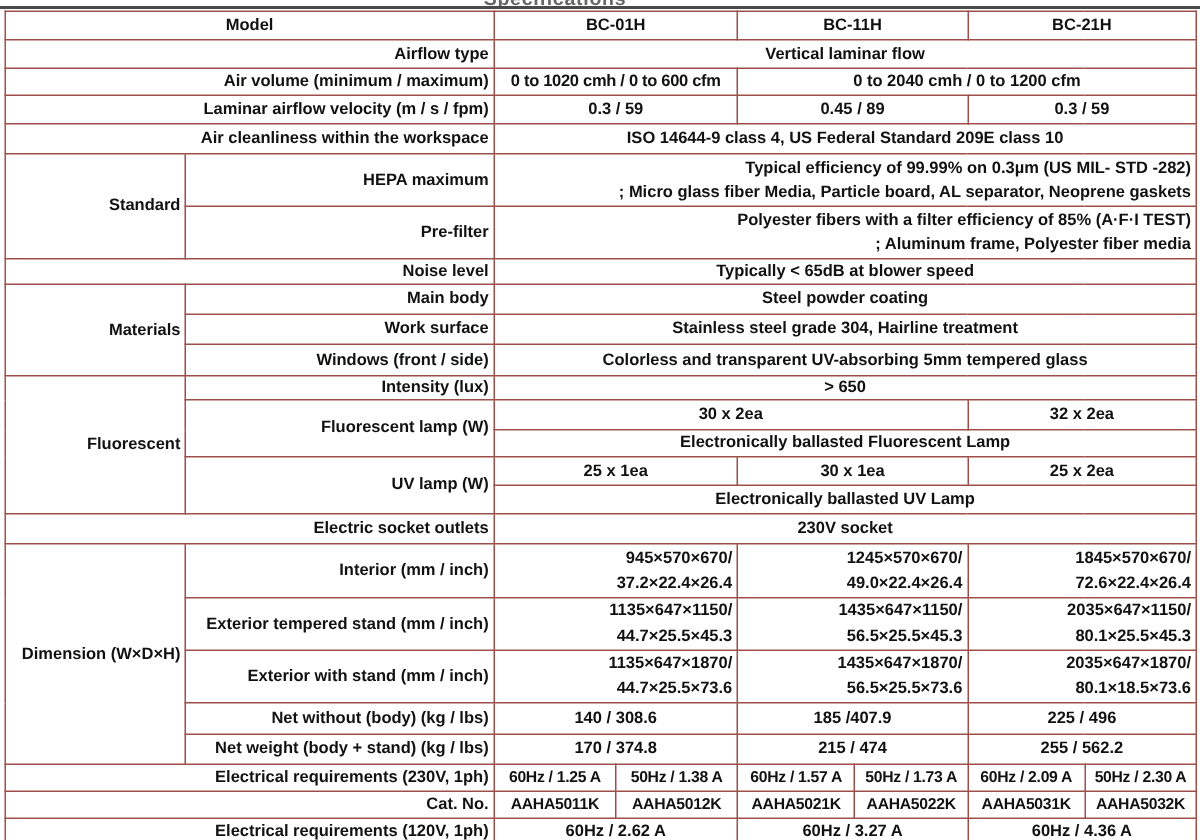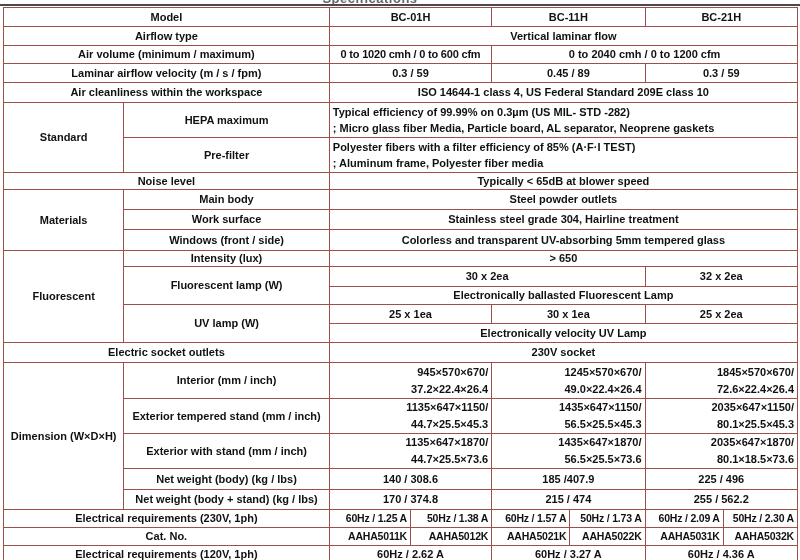--- a/index.html
+++ b/index.html
@@ -17,25 +17,25 @@
   table.spec{
     border-collapse:collapse;table-layout:fixed;
     width:795px;margin-left:3px;
     font-size:11px;line-height:13px;
   }
   table.spec td{
     border:1px solid #9e4f4a;
     padding:0 3px;overflow:hidden;white-space:nowrap;
     vertical-align:middle;
   }
-  td.lbl{text-align:center;}
+  td.lbl{text-align:right;}
   td.c{text-align:center;padding:0 1px;}
   td.fit{font-size:11px;letter-spacing:-0.2px;}
-  td.half{padding:0;font-size:10.5px;letter-spacing:-0.2px;text-align:right;}
-  td.two div{line-height:16px;text-align:left;}
+  td.half{padding:0;font-size:10.5px;letter-spacing:-0.2px;text-align:center;}
+  td.two div{line-height:16px;text-align:right;}
   td.dim div{line-height:17px;text-align:right;}
 </style>
 </head>
 <body>
 
 <div class="titlebar">
   <div class="titletext">Specifications</div>
   <div class="line"></div>
 </div>
 
@@ -72,21 +72,21 @@
 
 <tr style="height:19px">
   <td colspan="2" class="lbl">Laminar airflow velocity (m / s / fpm)</td>
   <td colspan="2" class="c">0.3 / 59</td>
   <td colspan="2" class="c">0.45 / 89</td>
   <td colspan="2" class="c">0.3 / 59</td>
 </tr>
 
 <tr style="height:20px">
   <td colspan="2" class="lbl">Air cleanliness within the workspace</td>
-  <td colspan="6" class="c">ISO 14644-1 class 4, US Federal Standard 209E class 10</td>
+  <td colspan="6" class="c">ISO 14644-9 class 4, US Federal Standard 209E class 10</td>
 </tr>
 
 <tr style="height:35px">
   <td rowspan="2" class="lbl">Standard</td>
   <td class="lbl">HEPA maximum</td>
   <td colspan="6" class="c two">
     <div>Typical efficiency of 99.99% on 0.3µm (US MIL- STD -282)</div>
     <div>; Micro glass fiber Media, Particle board, AL separator, Neoprene gaskets</div>
   </td>
 </tr>
@@ -100,21 +100,21 @@
 </tr>
 
 <tr style="height:17px">
   <td colspan="2" class="lbl">Noise level</td>
   <td colspan="6" class="c">Typically &lt; 65dB at blower speed</td>
 </tr>
 
 <tr style="height:20px">
   <td rowspan="3" class="lbl">Materials</td>
   <td class="lbl">Main body</td>
-  <td colspan="6" class="c">Steel powder outlets</td>
+  <td colspan="6" class="c">Steel powder coating</td>
 </tr>
 
 <tr style="height:20px">
   <td class="lbl">Work surface</td>
   <td colspan="6" class="c">Stainless steel grade 304, Hairline treatment</td>
 </tr>
 
 <tr style="height:21px">
   <td class="lbl">Windows (front / side)</td>
   <td colspan="6" class="c">Colorless and transparent UV-absorbing 5mm tempered glass</td>
@@ -137,21 +137,21 @@
 </tr>
 
 <tr style="height:19px">
   <td rowspan="2" class="lbl">UV lamp (W)</td>
   <td colspan="2" class="c">25 x 1ea</td>
   <td colspan="2" class="c">30 x 1ea</td>
   <td colspan="2" class="c">25 x 2ea</td>
 </tr>
 
 <tr style="height:19px">
-  <td colspan="6" class="c">Electronically velocity UV Lamp</td>
+  <td colspan="6" class="c">Electronically ballasted UV Lamp</td>
 </tr>
 
 <tr style="height:20px">
   <td colspan="2" class="lbl">Electric socket outlets</td>
   <td colspan="6" class="c">230V socket</td>
 </tr>
 
 <tr style="height:36px">
   <td rowspan="5" class="lbl">Dimension (W×D×H)</td>
   <td class="lbl">Interior (mm / inch)</td>
@@ -195,21 +195,21 @@
     <div>1435×647×1870/</div>
     <div>56.5×25.5×73.6</div>
   </td>
   <td colspan="2" class="c dim">
     <div>2035×647×1870/</div>
     <div>80.1×18.5×73.6</div>
   </td>
 </tr>
 
 <tr style="height:21px">
-  <td class="lbl">Net weight (body) (kg / lbs)</td>
+  <td class="lbl">Net without (body) (kg / lbs)</td>
   <td colspan="2" class="c">140 / 308.6</td>
   <td colspan="2" class="c">185 /407.9</td>
   <td colspan="2" class="c">225 / 496</td>
 </tr>
 
 <tr style="height:20px">
   <td class="lbl">Net weight (body + stand) (kg / lbs)</td>
   <td colspan="2" class="c">170 / 374.8</td>
   <td colspan="2" class="c">215 / 474</td>
   <td colspan="2" class="c">255 / 562.2</td>

